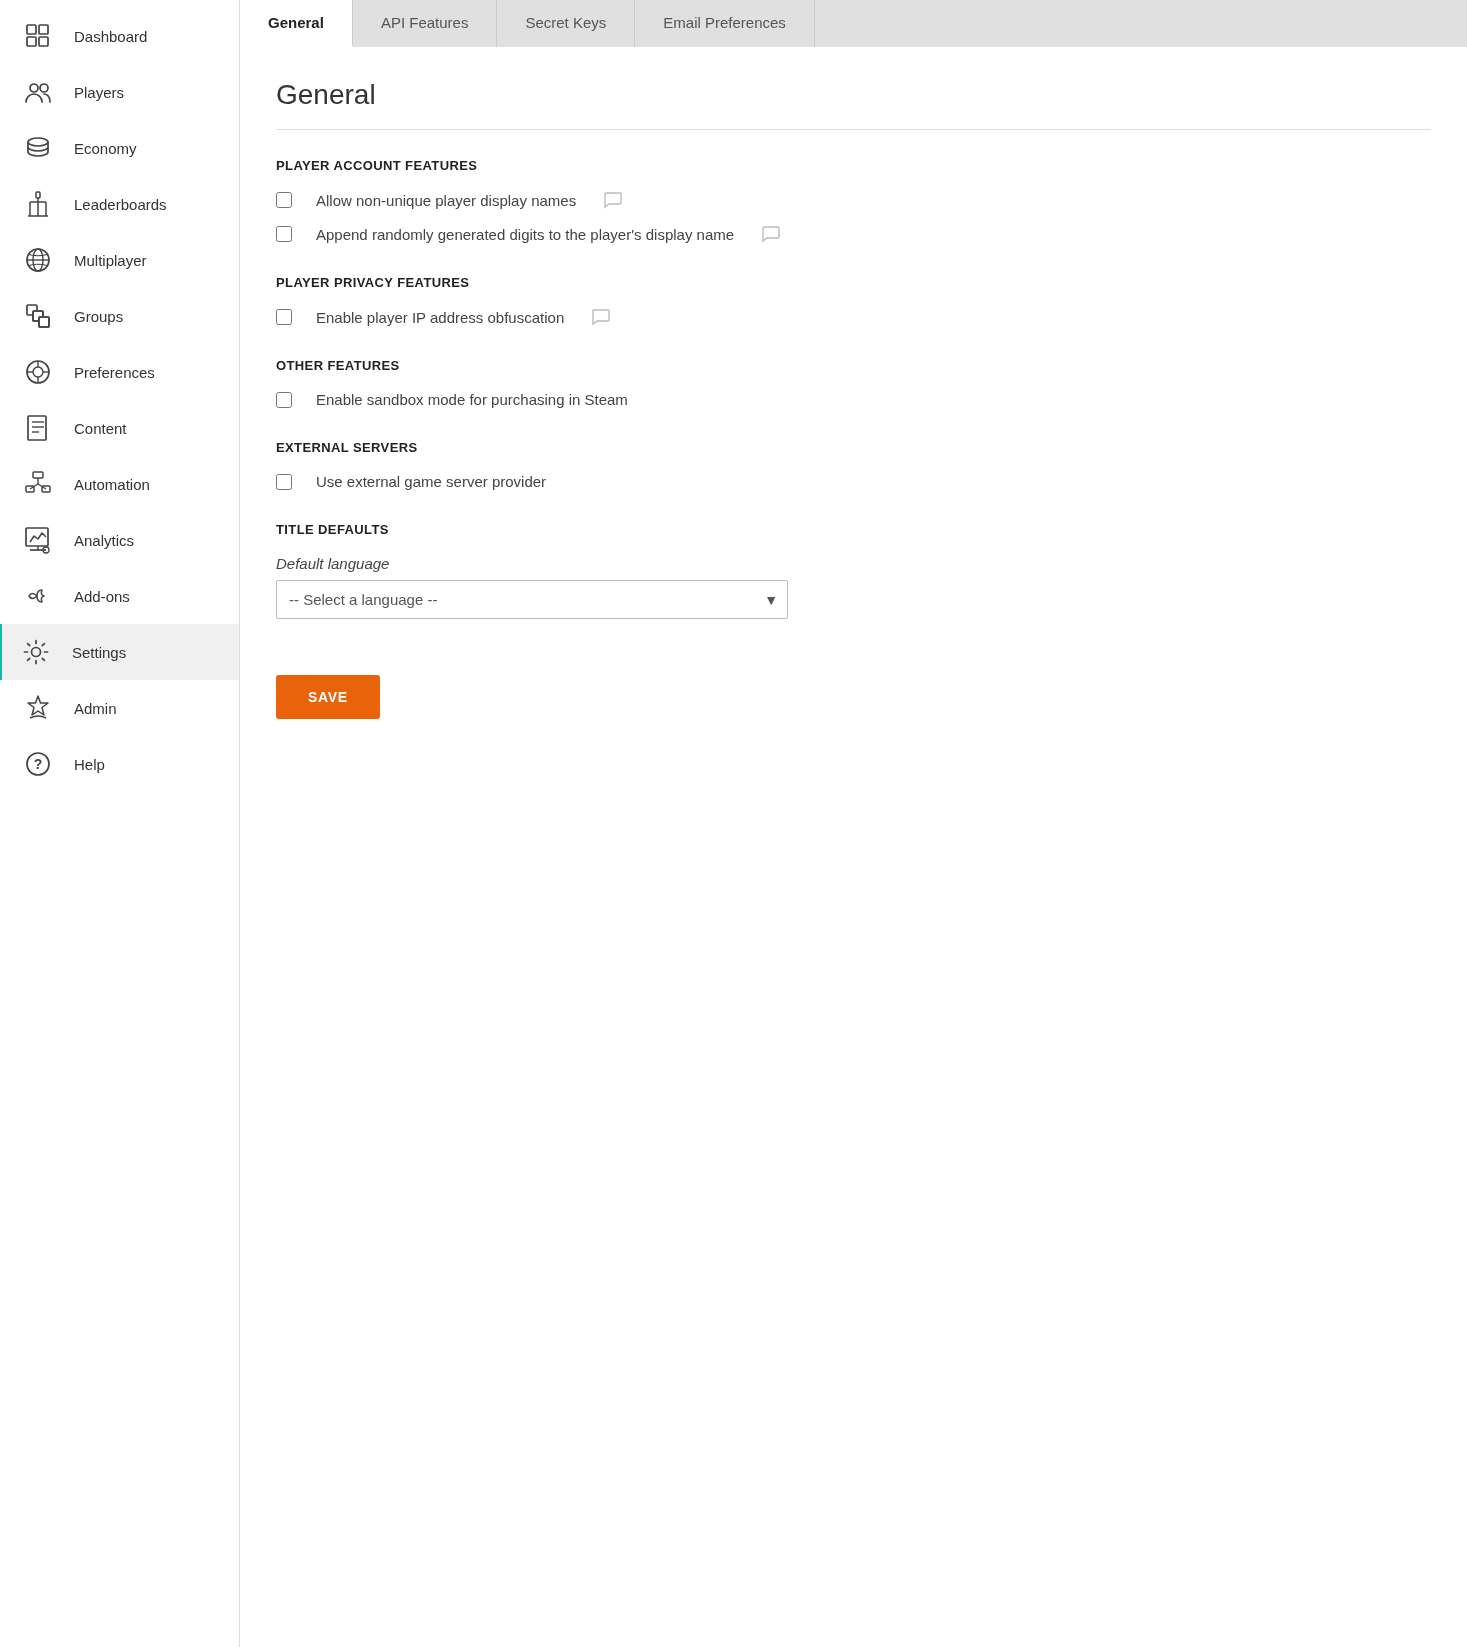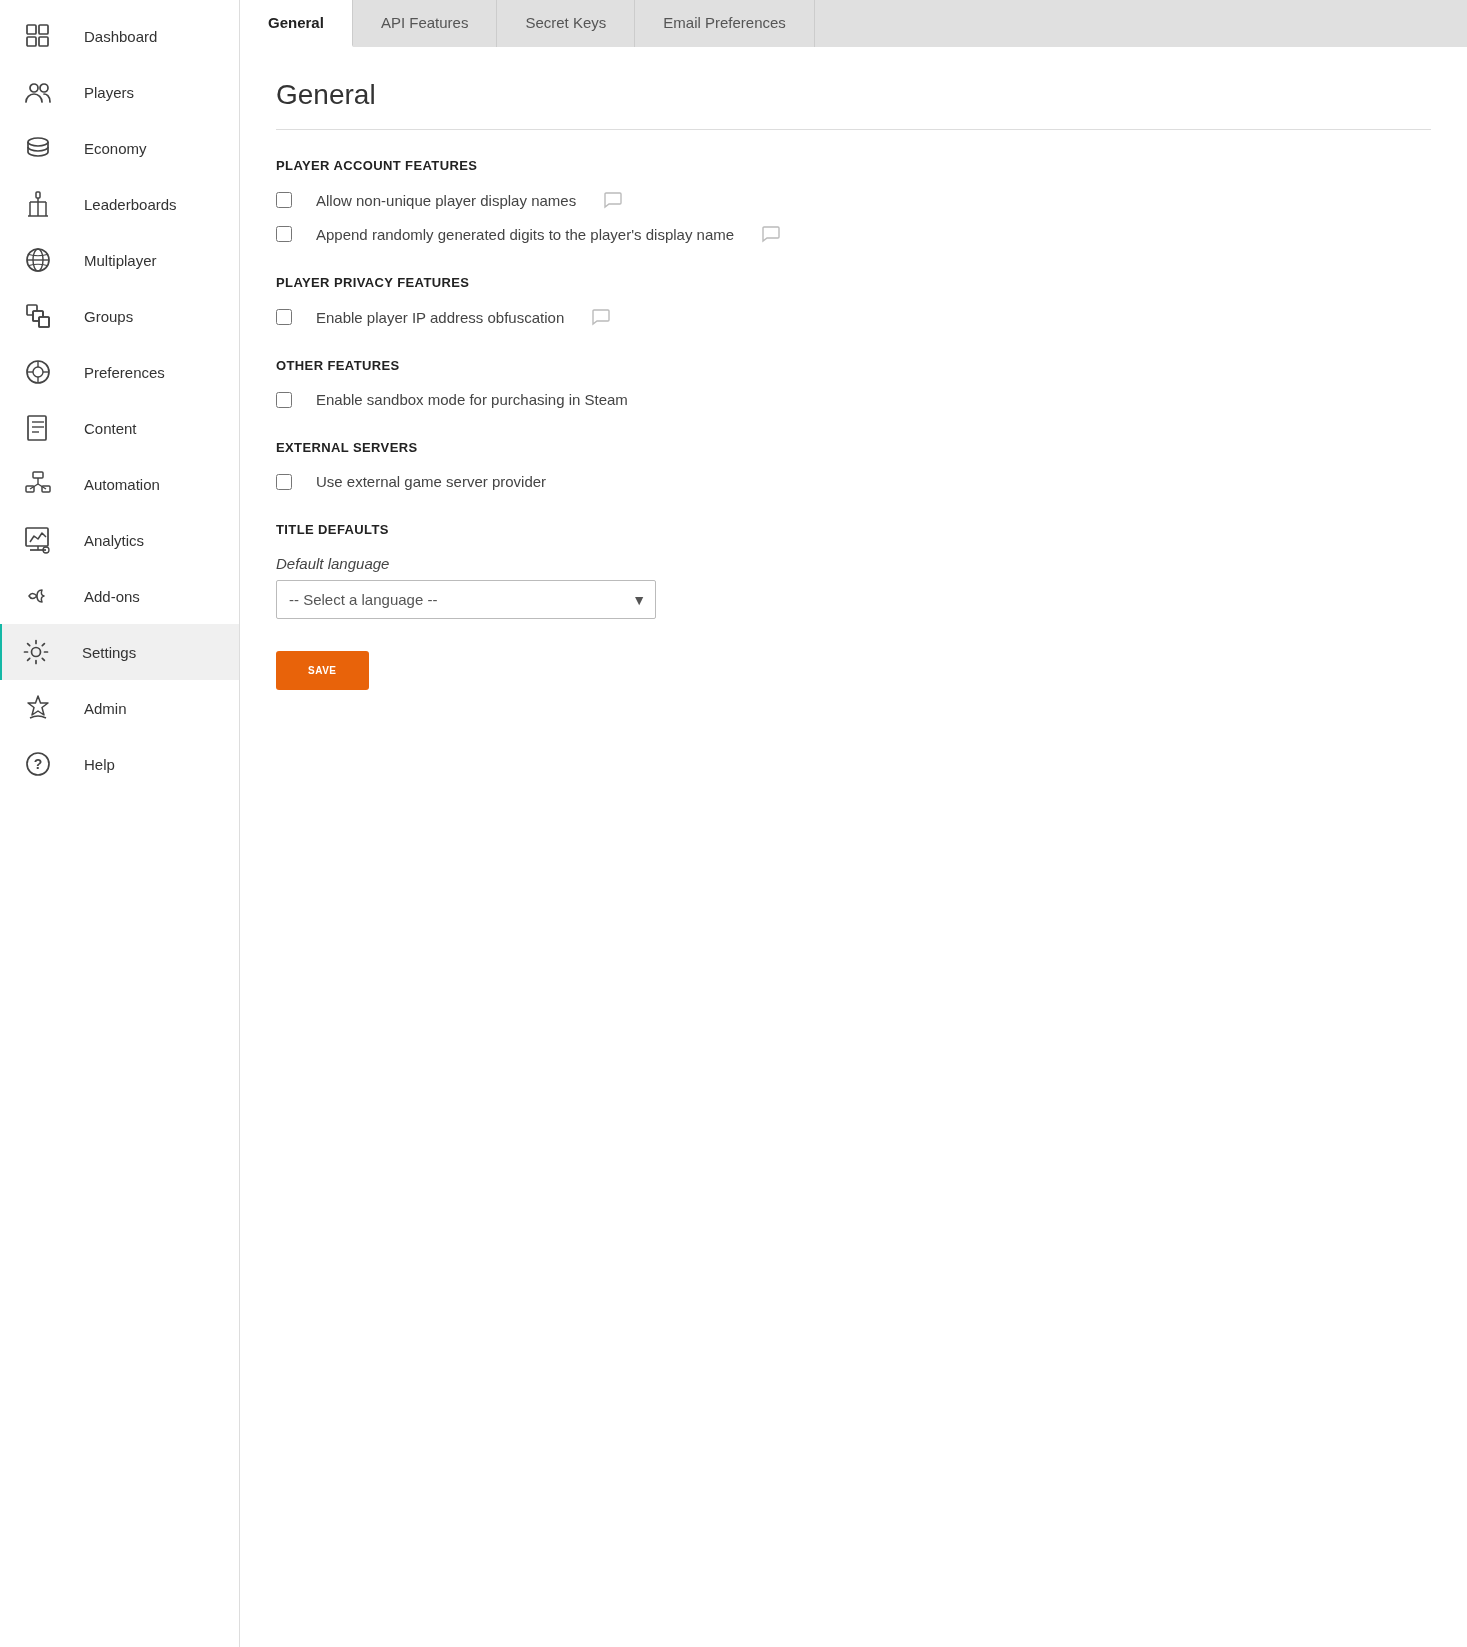--- a/index.html
+++ b/index.html
@@ -15,21 +15,21 @@
       flex-direction: column;
       padding-top: 8px;
     }
     .sidebar-item {
       display: flex;
       align-items: center;
       padding: 14px 20px;
       cursor: pointer;
       color: #333;
       font-size: 16px;
-      gap: 32px;
+      gap: 22px;
       position: relative;
       border-left: 4px solid transparent;
       background: transparent;
     }
     .sidebar-item.active {
       background: #f0f0f0;
       border-left: 2px solid #14b8a6;
       color: #333;
     }
     .sidebar-icon {
@@ -136,21 +136,21 @@
     .field-label {
       font-size: 15px;
       color: #444;
       margin-bottom: 8px;
       font-style: italic;
     }
 
     .select-wrapper {
       position: relative;
       display: inline-block;
-      width: 380px;
+      width: 512px;
     }
     .select-wrapper select {
       width: 100%;
       padding: 10px 36px 10px 12px;
       font-size: 15px;
       color: #555;
       border: 1px solid #bbb;
       border-radius: 2px;
       background: #fff;
       appearance: none;
@@ -164,27 +164,28 @@
       transform: translateY(-50%);
       pointer-events: none;
       color: #555;
       font-size: 14px;
     }
 
     .save-btn {
       display: inline-block;
       background: #e8630a;
       color: #fff;
-      font-size: 10px;
+      font-size: 14px;
       font-weight: 700;
       letter-spacing: 0.05em;
       border: none;
       border-radius: 3px;
       padding: 14px 32px;
       cursor: pointer;
+      margin-top: 24px;
       text-transform: uppercase;
     }
 
     
     svg { display: block; }
   </style>
 </head>
 <body>
 
 <nav class="sidebar">

